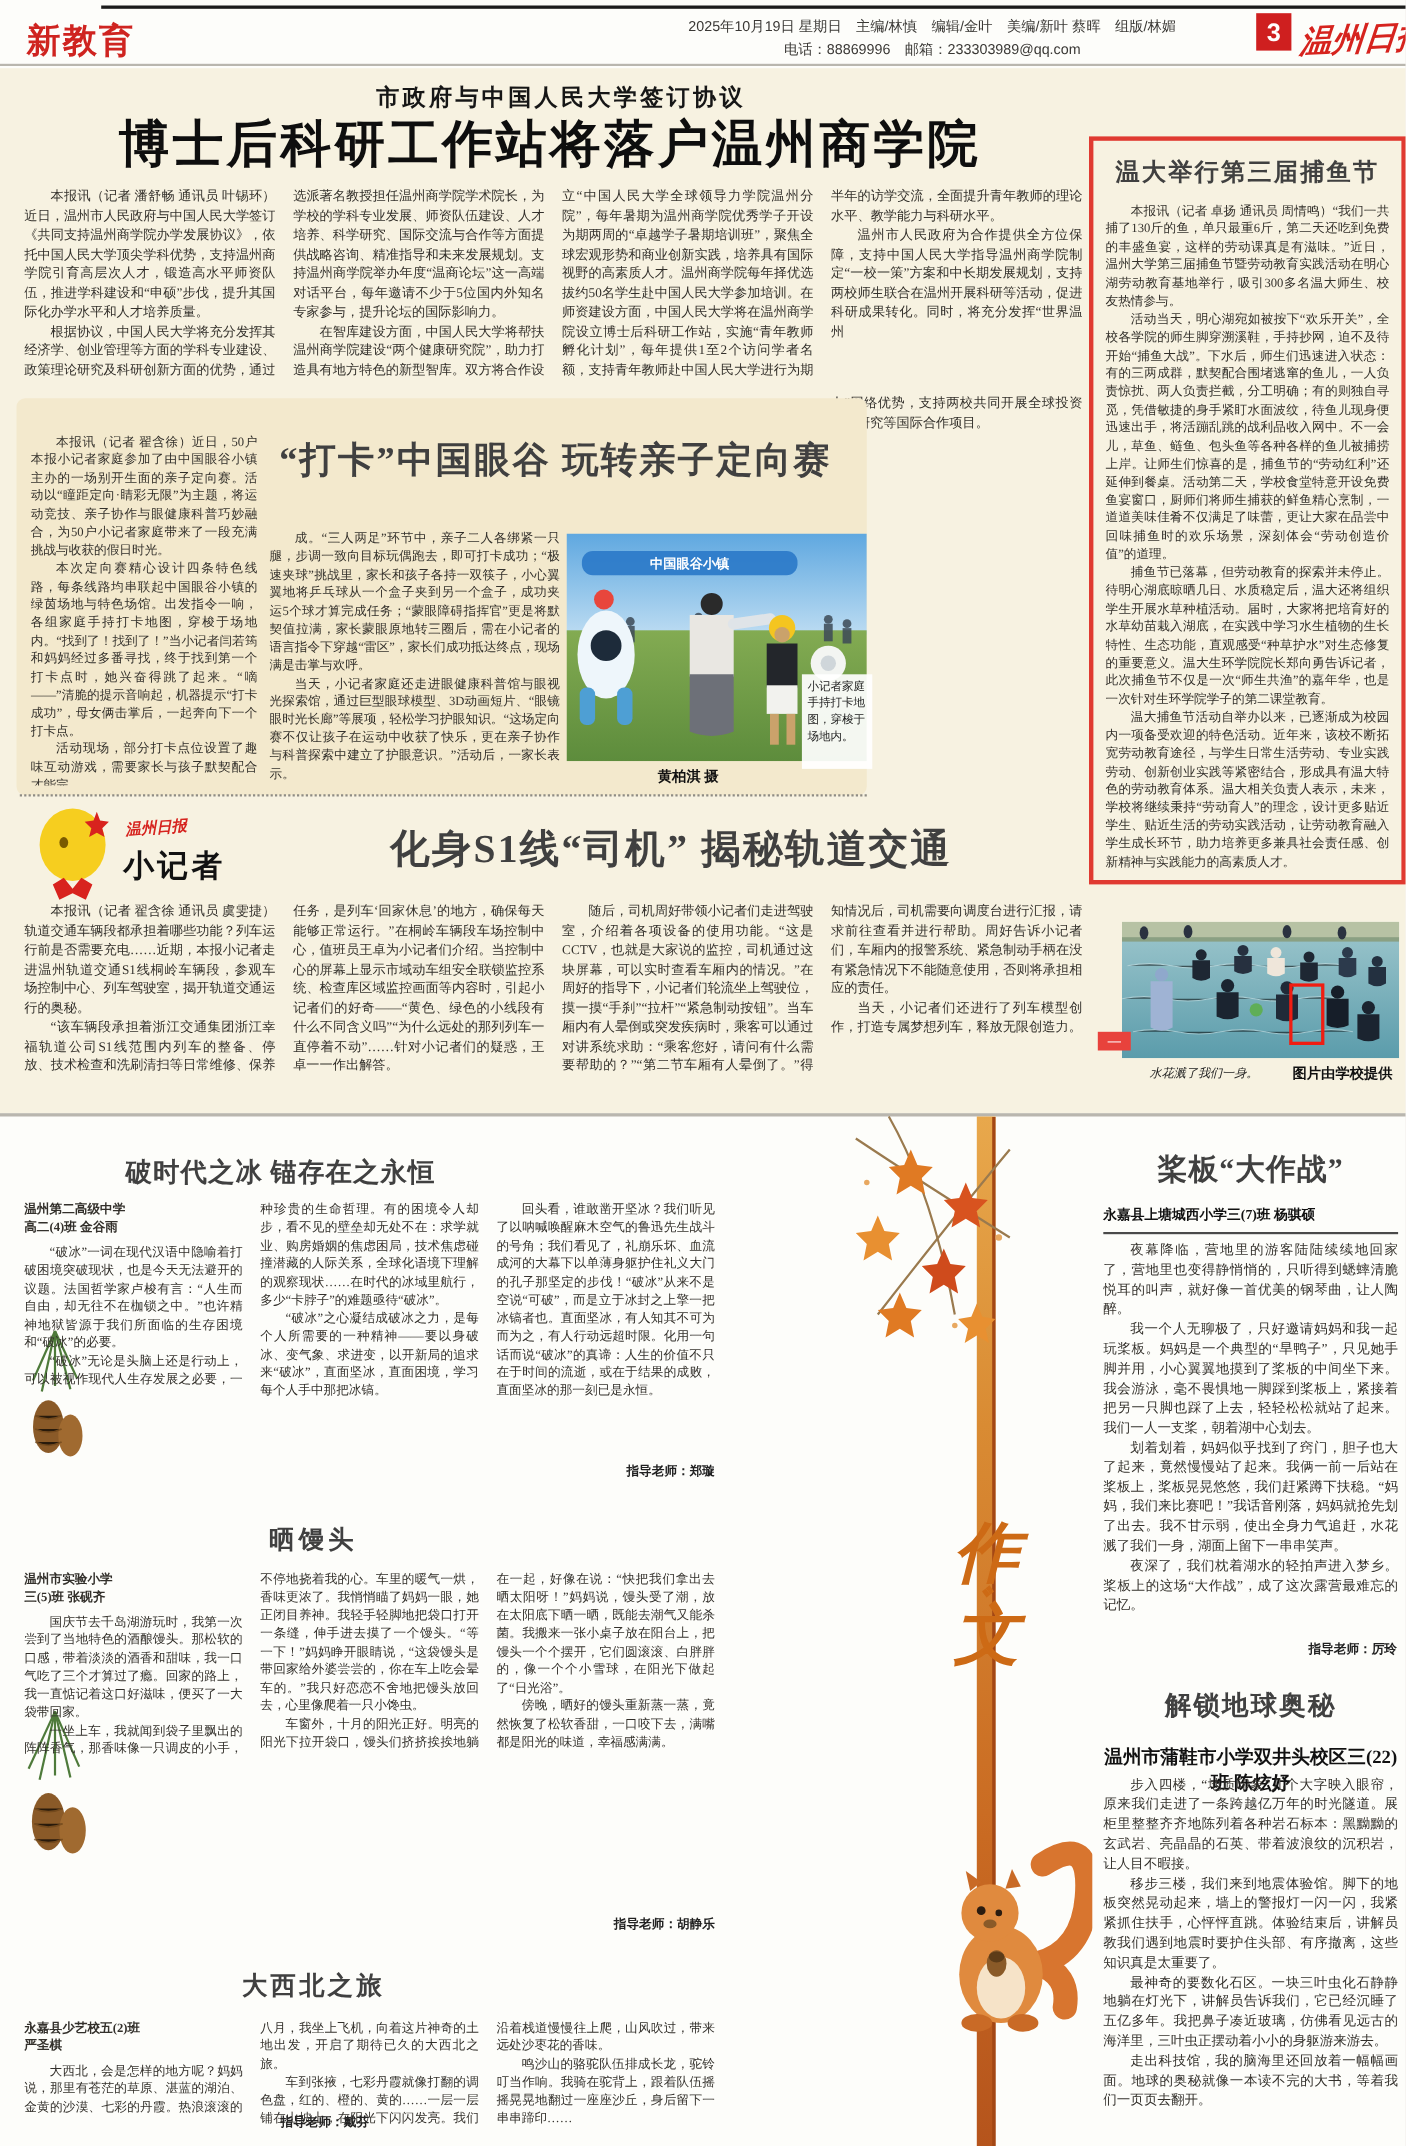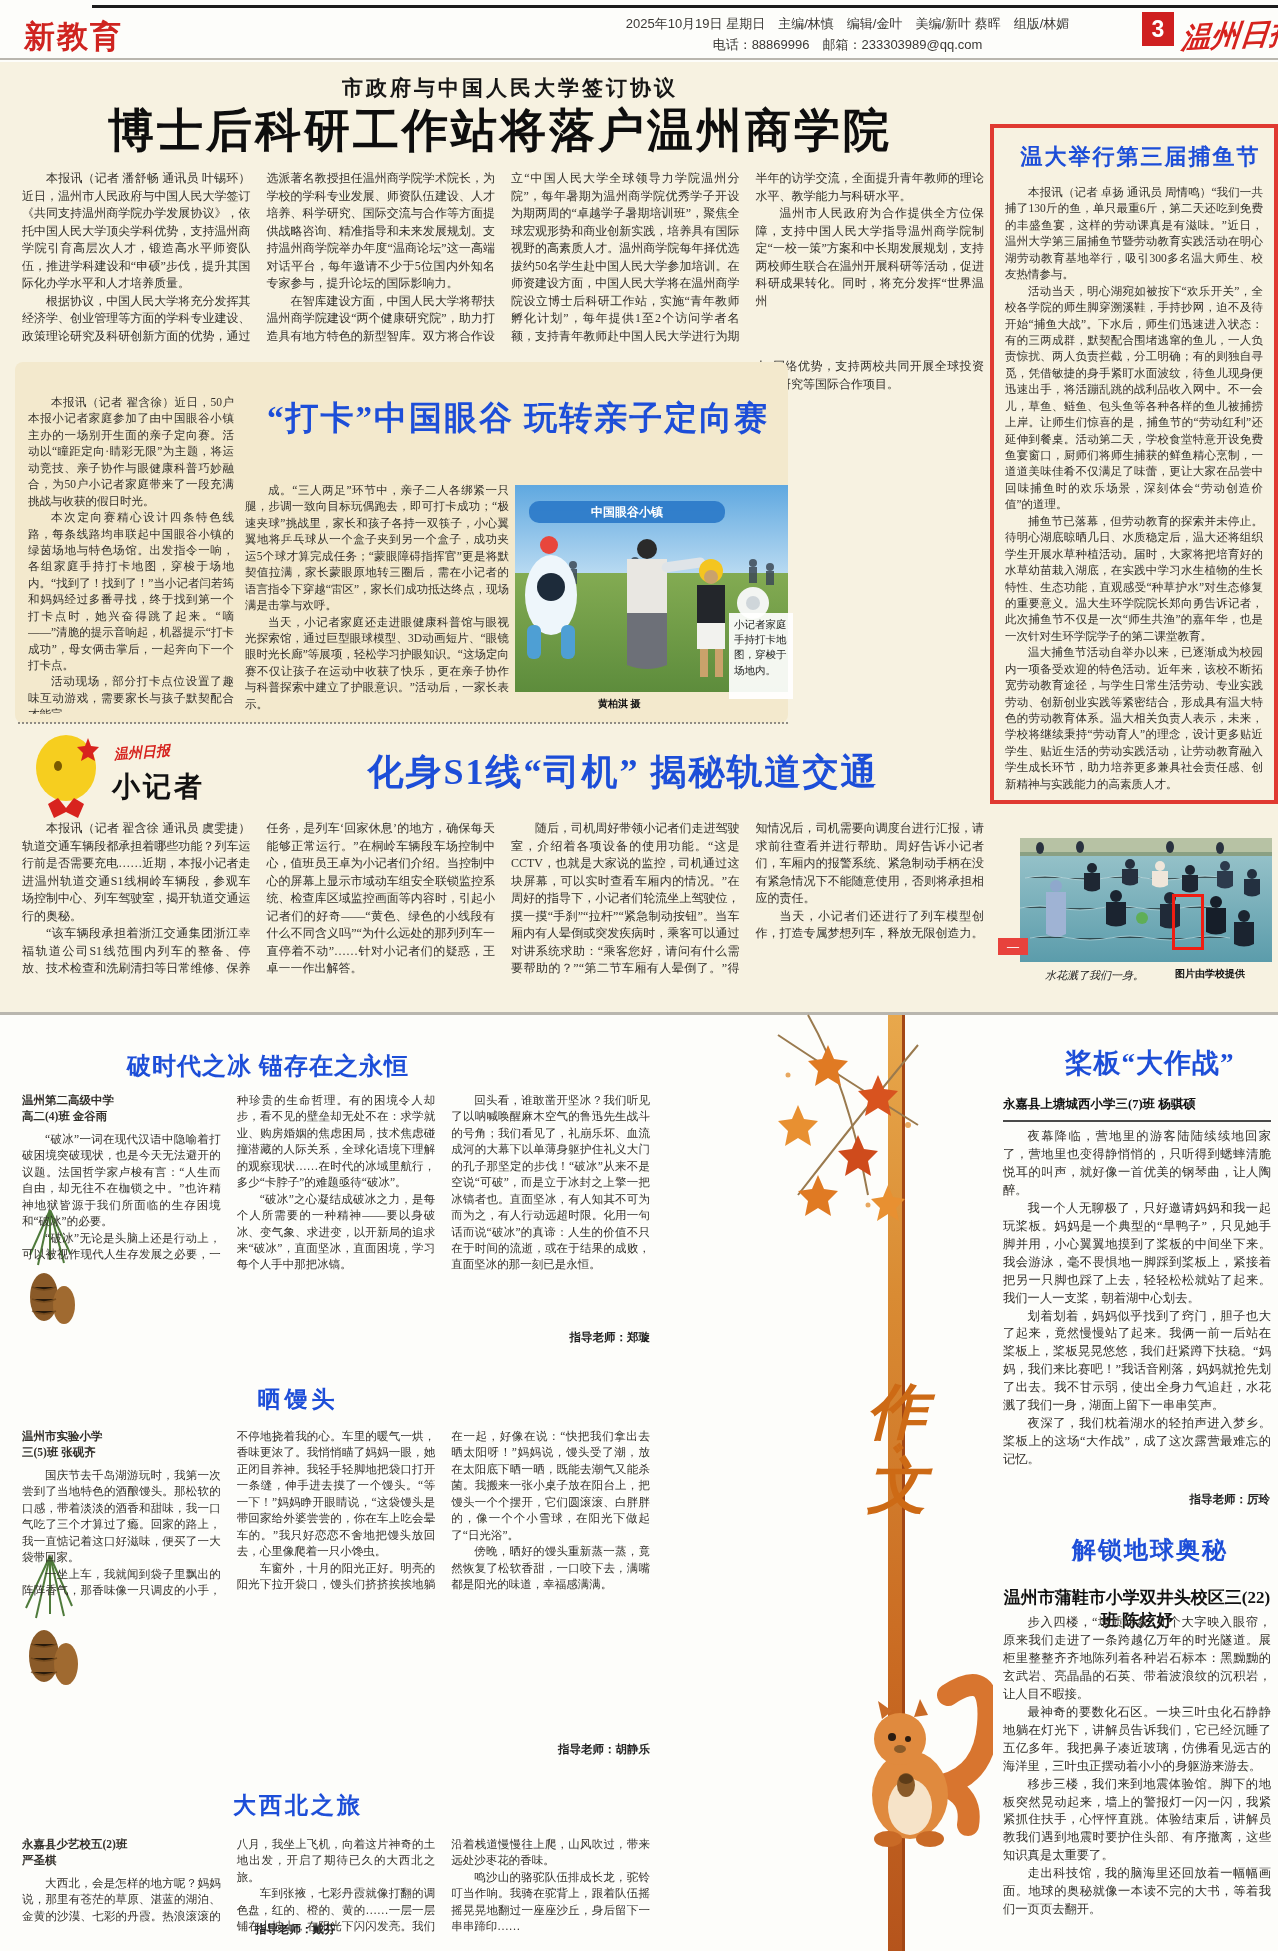--- a/index.html
+++ b/index.html
@@ -14,26 +14,26 @@
   .pagenum{background:#cf1f1f;color:#fff;font-weight:bold;font-size:23px;text-align:center;line-height:34px;font-family:"Liberation Sans","DejaVu Sans",sans-serif;}
   .masthead{font-style:italic;font-weight:bold;font-size:29px;color:#d6231e;transform:skewX(-8deg) rotate(-3deg);white-space:nowrap;}
   .kicker{font-size:21px;letter-spacing:3px;text-align:center;color:#161616;font-weight:bold;}
   .h-main{font-family:"Liberation Sans","DejaVu Sans",sans-serif;font-weight:900;font-size:46px;letter-spacing:3px;color:#0e0e0e;text-align:center;white-space:nowrap;}
   .bodytext{font-size:12px;line-height:1.46;text-align:justify;color:#33302b;}
   .bodytext p{margin:0;text-indent:2em;}
   .cols4{column-count:4;column-gap:16px;}
   .cols3{column-count:3;column-gap:16px;}
   .clip{overflow:hidden;}
   .cream{background:#f3e9cd;border-radius:8px;}
-  .h-serif{font-weight:bold;color:#1d4ed8;text-align:center;padding-left:13px;}
+  .h-serif{font-weight:bold;color:#404040;text-align:center;}
   .dotted{border-top:2px dotted #8f8c84;}
   .redbox{border:4px solid #e03a31;background:#f7f2e1;}
   .smallbody{font-size:11.5px;line-height:1.43;}
   .caption{font-size:11px;color:#222;}
-  .credit{font-weight:bold;font-size:10px;color:#111;}
+  .credit{font-weight:bold;font-size:13px;color:#111;}
   .author{font-weight:bold;text-indent:0 !important;}
   .teacher{font-weight:bold;font-size:11.5px;color:#222;text-align:right;}
   .byline{font-weight:bold;font-size:12.5px;color:#111;}
   .ribbon{background:linear-gradient(180deg,#e8a84c 0%,#d98b33 30%,#c96a22 70%,#b5541c 100%);box-shadow:inset -3px 0 0 #a34715;}
   .zuowen{font-size:60px;font-weight:bold;color:#cd6a15;font-style:italic;line-height:1.0;text-align:center;}
   .orn{color:#cd6a15;font-size:14px;text-align:center;}
   .logo-paper{font-style:italic;font-weight:bold;font-size:14px;color:#d6231e;transform:rotate(-4deg);}
   .logo-label{font-family:"Liberation Sans","DejaVu Sans",sans-serif;font-weight:900;font-size:28px;color:#121212;letter-spacing:3px;}
   .anno-rect{border:3px solid #f01d12;background:transparent;}
   .anno-tag{background:#e8423c;color:#fff;font-weight:bold;text-align:center;font-size:12px;line-height:17px;}
@@ -356,18 +356,18 @@
     <p>我一个人无聊极了，只好邀请妈妈和我一起玩桨板。妈妈是一个典型的“旱鸭子”，只见她手脚并用，小心翼翼地摸到了桨板的中间坐下来。我会游泳，毫不畏惧地一脚踩到桨板上，紧接着把另一只脚也踩了上去，轻轻松松就站了起来。我们一人一支桨，朝着湖中心划去。</p>
     <p>划着划着，妈妈似乎找到了窍门，胆子也大了起来，竟然慢慢站了起来。我俩一前一后站在桨板上，桨板晃晃悠悠，我们赶紧蹲下扶稳。“妈妈，我们来比赛吧！”我话音刚落，妈妈就抢先划了出去。我不甘示弱，使出全身力气追赶，水花溅了我们一身，湖面上留下一串串笑声。</p>
     <p>夜深了，我们枕着湖水的轻拍声进入梦乡。桨板上的这场“大作战”，成了这次露营最难忘的记忆。</p>
   </div>
   <div class="abs teacher" style="left:1080px;top:1492px;width:190px;">指导老师：厉玲</div>
 
   <div class="abs h-serif" style="left:1003px;top:1534px;width:268px;font-size:24px;letter-spacing:2px;">解锁地球奥秘</div>
   <div class="abs byline" style="left:1003px;top:1586px;width:268px;font-size:17px;text-align:center;">温州市蒲鞋市小学双井头校区三(22)班 陈炫妤</div>
   <div class="abs bodytext clip" style="left:1003px;top:1614px;width:268px;height:330px;font-size:12.3px;">
     <p>步入四楼，“地质印象”几个大字映入眼帘，原来我们走进了一条跨越亿万年的时光隧道。展柜里整整齐齐地陈列着各种岩石标本：黑黝黝的玄武岩、亮晶晶的石英、带着波浪纹的沉积岩，让人目不暇接。</p>
+    <p>移步三楼，我们来到地震体验馆。脚下的地板突然晃动起来，墙上的警报灯一闪一闪，我紧紧抓住扶手，心怦怦直跳。体验结束后，讲解员教我们遇到地震时要护住头部、有序撤离，这些知识真是太重要了。</p>
     <p>最神奇的要数化石区。一块三叶虫化石静静地躺在灯光下，讲解员告诉我们，它已经沉睡了五亿多年。我把鼻子凑近玻璃，仿佛看见远古的海洋里，三叶虫正摆动着小小的身躯游来游去。</p>
-    <p>移步三楼，我们来到地震体验馆。脚下的地板突然晃动起来，墙上的警报灯一闪一闪，我紧紧抓住扶手，心怦怦直跳。体验结束后，讲解员教我们遇到地震时要护住头部、有序撤离，这些知识真是太重要了。</p>
     <p>走出科技馆，我的脑海里还回放着一幅幅画面。地球的奥秘就像一本读不完的大书，等着我们一页页去翻开。</p>
   </div>
 
 </div>
 
 </body></html>

